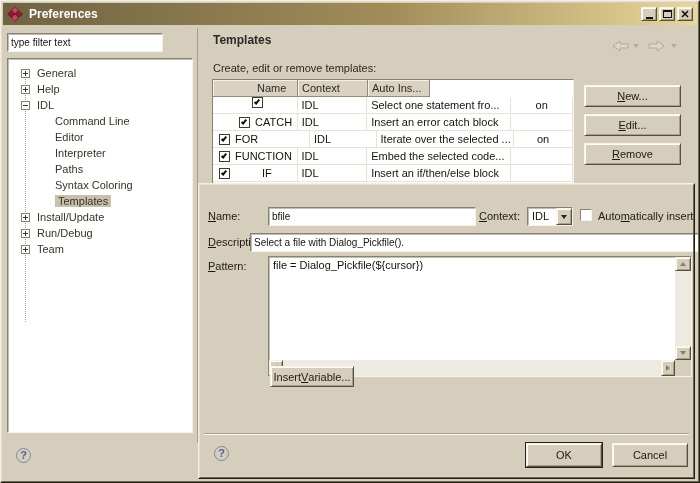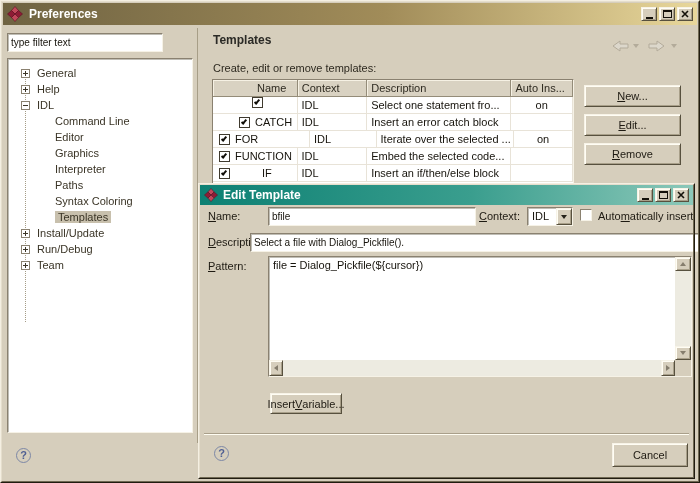--- a/index.html
+++ b/index.html
@@ -113,23 +113,20 @@
           <span class="pm minus"></span>
           <span class="tlabel">IDL</span>
         </div>
         <div class="trow child">
           <span class="tlabel">Command Line</span>
         </div>
         <div class="trow child">
           <span class="tlabel">Editor</span>
         </div>
         <div class="trow child">
-          <span class="tlabel">Graphics</span>
-        </div>
-        <div class="trow child">
           <span class="tlabel">Interpreter</span>
         </div>
         <div class="trow child">
           <span class="tlabel">Paths</span>
         </div>
         <div class="trow child">
           <span class="tlabel">Syntax Coloring</span>
         </div>
         <div class="trow child">
           <span class="tlabel selected">Templates</span>
@@ -160,21 +157,20 @@
     <path d="M1 4 H9 V1 L16 6 L9 11 V8 H1 Z" fill="#dcd7cb" stroke="#b3ab9a"></path>
   </svg>
   <span class="abs navtri" style="left:671px;top:44px"></span>
 
   <div class="abs" style="left:213px;top:62px">Create, edit or remove templates:</div>
 
   <div class="abs" id="tbl">
     <div id="thead">
         <div class="th" style="width: 85px; padding-left: 44px;">Name</div>
         <div class="th" style="width: 70px;">Context</div>
-        <div class="th" style="width: 145px;">Description</div>
         <div class="th" style="width: 62px;">Auto Ins...</div>
       </div>
     <div id="tbody">
         <div class="tr">
           <div class="td" style="width: 85px; flex-direction: column;">
             <span class="cb">
               <span class="check"></span>
             </span>
             <span>CASE</span>
           </div>
@@ -241,42 +237,20 @@
       <u>R</u>
       <span>emove</span>
     </div>
 
   <div class="abs helpc" style="left:16px;top:448px">?</div>
 
   <div class="abs" id="dlg">
     <div class="f1"></div>
       <div class="f2"></div>
 
-    <div class="abs dlgbar">
-      <svg style="margin-left:4px" width="14" height="14" viewBox="0 0 16 16">
-        <path d="M8 0.5 L11.5 4.5 L8 8 L4.5 4.5 Z" fill="#c1475a" stroke="#5c0f22" stroke-width=".6"></path>
-        <path d="M15.5 8 L11.5 11.5 L8 8 L11.5 4.5 Z" fill="#8e1b35" stroke="#5c0f22" stroke-width=".6"></path>
-        <path d="M8 15.5 L4.5 11.5 L8 8 L11.5 11.5 Z" fill="#c1475a" stroke="#5c0f22" stroke-width=".6"></path>
-        <path d="M0.5 8 L4.5 4.5 L8 8 L4.5 11.5 Z" fill="#8e1b35" stroke="#5c0f22" stroke-width=".6"></path>
-      </svg>
-      <span class="ttext">Edit Template</span>
-      <span class="winbtns">
-        <span class="wbtn raised">
-            <span class="g-min"></span>
-          </span>
-        <span class="wbtn raised">
-            <span class="g-max"></span>
-          </span>
-        <span class="wbtn raised">
-          <svg width="8" height="8" viewBox="0 0 8 8">
-              <path d="M1 1 L7 7 M7 1 L1 7" stroke="#14110a" stroke-width="1.6"></path>
-            </svg>
-        </span>
-      </span>
-    </div>
 
     <div class="dlabel" style="left:10px;top:27px"><u>N</u><span>ame:</span></div>
     <input class="abs field sunken" style="left: 70px; top: 24px; width: 208px; height: 19px;" value="bfile">
     <div class="dlabel" style="left:281px;top:27px"><u>C</u><span>ontext:</span></div>
     <div class="abs sunken" style="left:329px;top:24px;width:46px;height:19px">
       <span style="position:absolute;left:4px;top:2px;color:#16130c">IDL</span>
       <span class="raised" style="position:absolute;right:0;top:0;bottom:0;width:16px;display:flex;align-items:center;justify-content:center">
         <span class="tri-dd"></span>
       </span>
     </div>
@@ -301,24 +275,25 @@
         <span class="raised" style="position:absolute;left:0;top:0;width:14px;height:16px;display:flex;align-items:center;justify-content:center">
             <span class="tri-left"></span>
           </span>
         <span class="raised" style="position:absolute;right:0;top:0;width:14px;height:16px;display:flex;align-items:center;justify-content:center">
             <span class="tri-right"></span>
           </span>
       </div>
       <div style="position:absolute;right:0;bottom:0;width:16px;height:16px;background:#d6cebc"></div>
     </div>
 
-    <div class="abs btn raised" style="left:72px;top:210px;width:72px;height:21px">
+    <div class="abs btn raised" style="left:72px;top:183px;width:84px;height:21px">
         <span>Insert </span>
         <u>V</u>
         <span>ariable...</span>
       </div>
 
     <div class="abs etch" style="left:6px;top:250px;width:485px;height:2px"></div>
 
     <div class="abs helpc" style="left:16px;top:263px">?</div>
+    <div class="abs btn raised" style="left:328px;top:260px;width:76px;height:24px;box-shadow:inset 1px 1px 0 #fffdf4, inset -1px -1px 0 #a89f89, 0 0 0 1px #262218">OK</div>
     <div class="abs btn raised" style="left:414px;top:260px;width:76px;height:24px">Cancel</div>
   </div>
 </div>
 
 </body></html>

